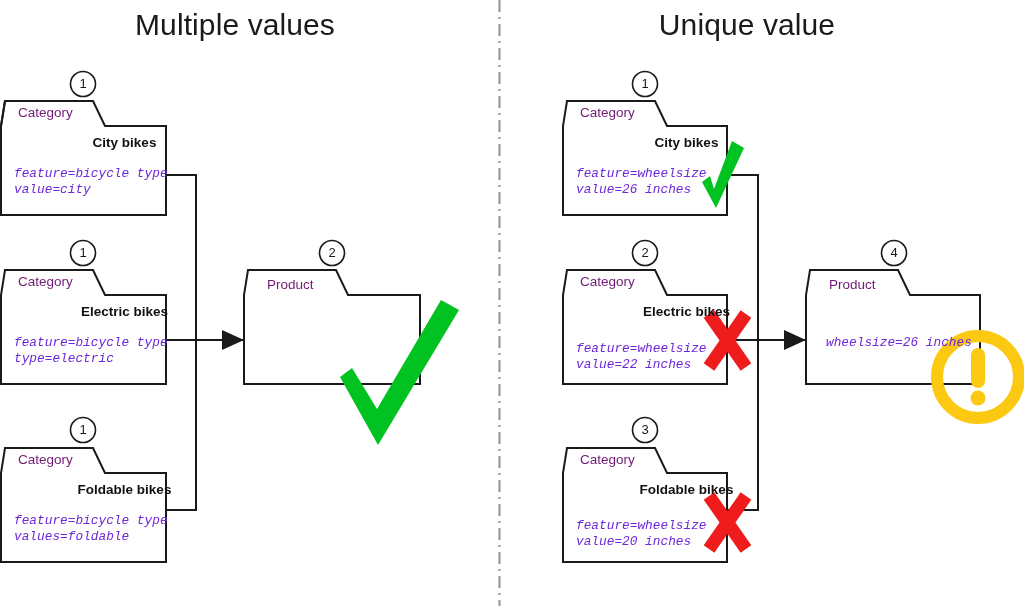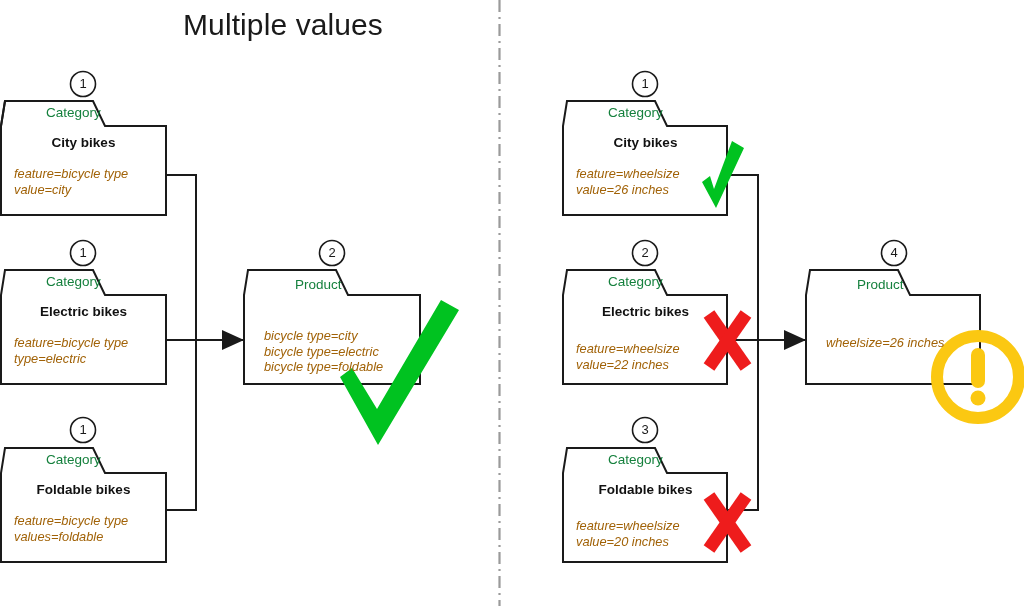--- a/index.html
+++ b/index.html
@@ -21,57 +21,56 @@
   }
   .panel-title {
     position: absolute;
     text-align: center;
     font-family: "Liberation Sans", sans-serif;
     font-weight: 400;
     font-size: 30px;
     letter-spacing: 0.1px;
     color: #1a1a1a;
     white-space: nowrap;
-    padding-left: 48px;
   }
   #title-left  { left: 0px;   top: 8px;  width: 470px; }
   #title-right { left: 512px; top: 8px;  width: 470px; }
 
   svg.layer {
     position: absolute;
     left: 0;
     top: 0;
     width: 1024px;
     height: 606px;
   }
   
   .card-label {
     position: absolute;
     font-family: "Liberation Sans", sans-serif;
     font-size: 13.5px;
     font-weight: 400;
-    color: #15803d;
-    white-space: nowrap;
-    margin-left: 28px;
+    color: #701a75;
+    white-space: nowrap;
   }
   .card-title {
     position: absolute;
     font-family: "Liberation Sans", sans-serif;
     font-size: 13.5px;
     font-weight: 700;
     color: #111111;
     white-space: nowrap;
     text-align: center;
+    padding-left: 41px;
   }
   .card-body {
     position: absolute;
-    font-family: Liberation Sans, sans-serif;
+    font-family: Liberation Mono, monospace;
     font-size: 12.8px;
     font-style: italic;
-    color: #a16207;
+    color: #6d28d9;
     line-height: 15.5px;
     white-space: nowrap;
   }
   .badge-num {
     position: absolute;
     width: 26px;
     height: 26px;
     line-height: 26px;
     text-align: center;
     font-family: "Liberation Sans", sans-serif;
@@ -79,20 +78,21 @@
     color: #1a1a1a;
     white-space: nowrap;
   }
 </style>
 </head>
 <body>
 
 <div id="stage">
 
   <div class="panel-title" id="title-left">Multiple values</div>
+  <div class="panel-title" id="title-right">Unique value</div>
 
   <svg class="layer" viewBox="0 0 1024 606">
 
     <line x1="499.5" y1="0" x2="499.5" y2="606" stroke="#9a9a9a" stroke-width="2.2" stroke-dasharray="12 5 2 5"></line>
 
     <g fill="none" stroke="#1a1a1a" stroke-width="2">
       <path d="M166,175 L196,175 L196,510 L166,510"></path>
       <path d="M166,340 L243,340"></path>
       <line x1="196" y1="340" x2="196" y2="340"></line>
     </g>
@@ -178,21 +178,20 @@
 
   <div class="card-label" style="left:18px; top:274px;">Category</div>
   <div class="card-title" style="left:1px;  top:304px; width:165px;">Electric bikes</div>
   <div class="card-body" style="left:14px; top:335px;"><span>feature=bicycle type</span><br><span>type=electric</span></div>
 
   <div class="card-label" style="left:18px; top:452px;">Category</div>
   <div class="card-title" style="left:1px;  top:482px; width:165px;">Foldable bikes</div>
   <div class="card-body" style="left:14px; top:513px;"><span>feature=bicycle type</span><br><span>values=foldable</span></div>
 
   <div class="card-label" style="left:267px; top:277px;">Product</div>
-  <div class="card-body" style="left:264px; top:328px;"><span>bicycle type=city</span><br><span>bicycle type=electric</span><br><span>bicycle type=foldable</span></div>
 
   <div class="badge-num" style="left:632px; top:71px;">1</div>
   <div class="badge-num" style="left:632px; top:240px;">2</div>
   <div class="badge-num" style="left:632px; top:417px;">3</div>
   <div class="badge-num" style="left:881px; top:240px;">4</div>
 
   <div class="card-label" style="left:580px; top:105px;">Category</div>
   <div class="card-title" style="left:563px; top:135px; width:165px;">City bikes</div>
   <div class="card-body" style="left:576px; top:166px;"><span>feature=wheelsize</span><br><span>value=26 inches</span></div>
 

